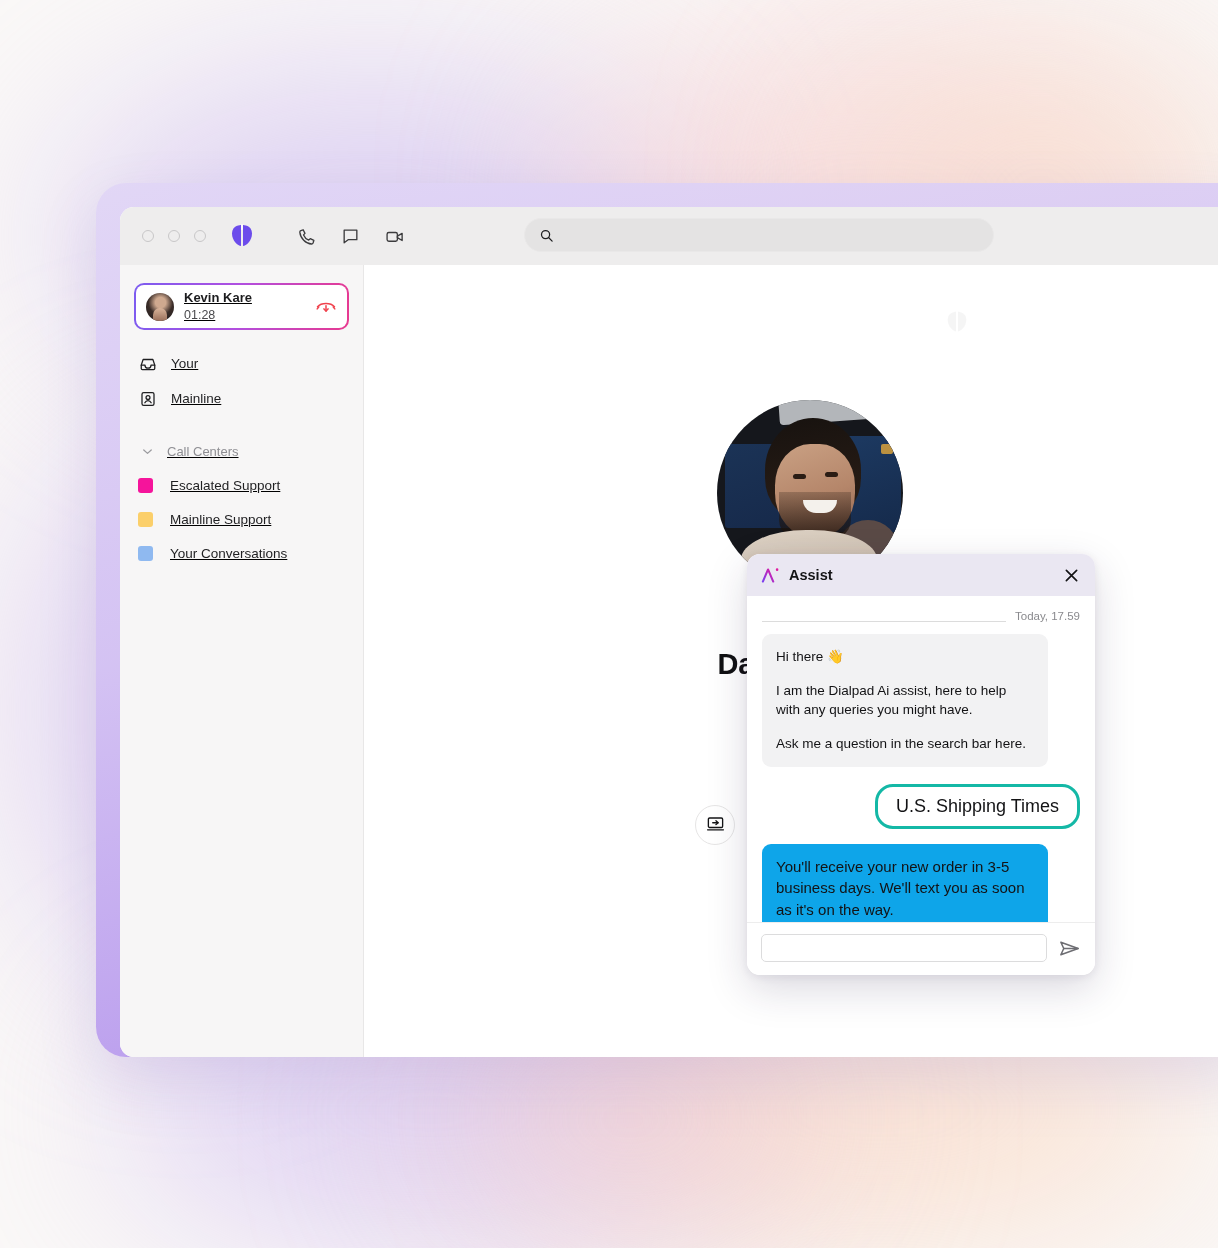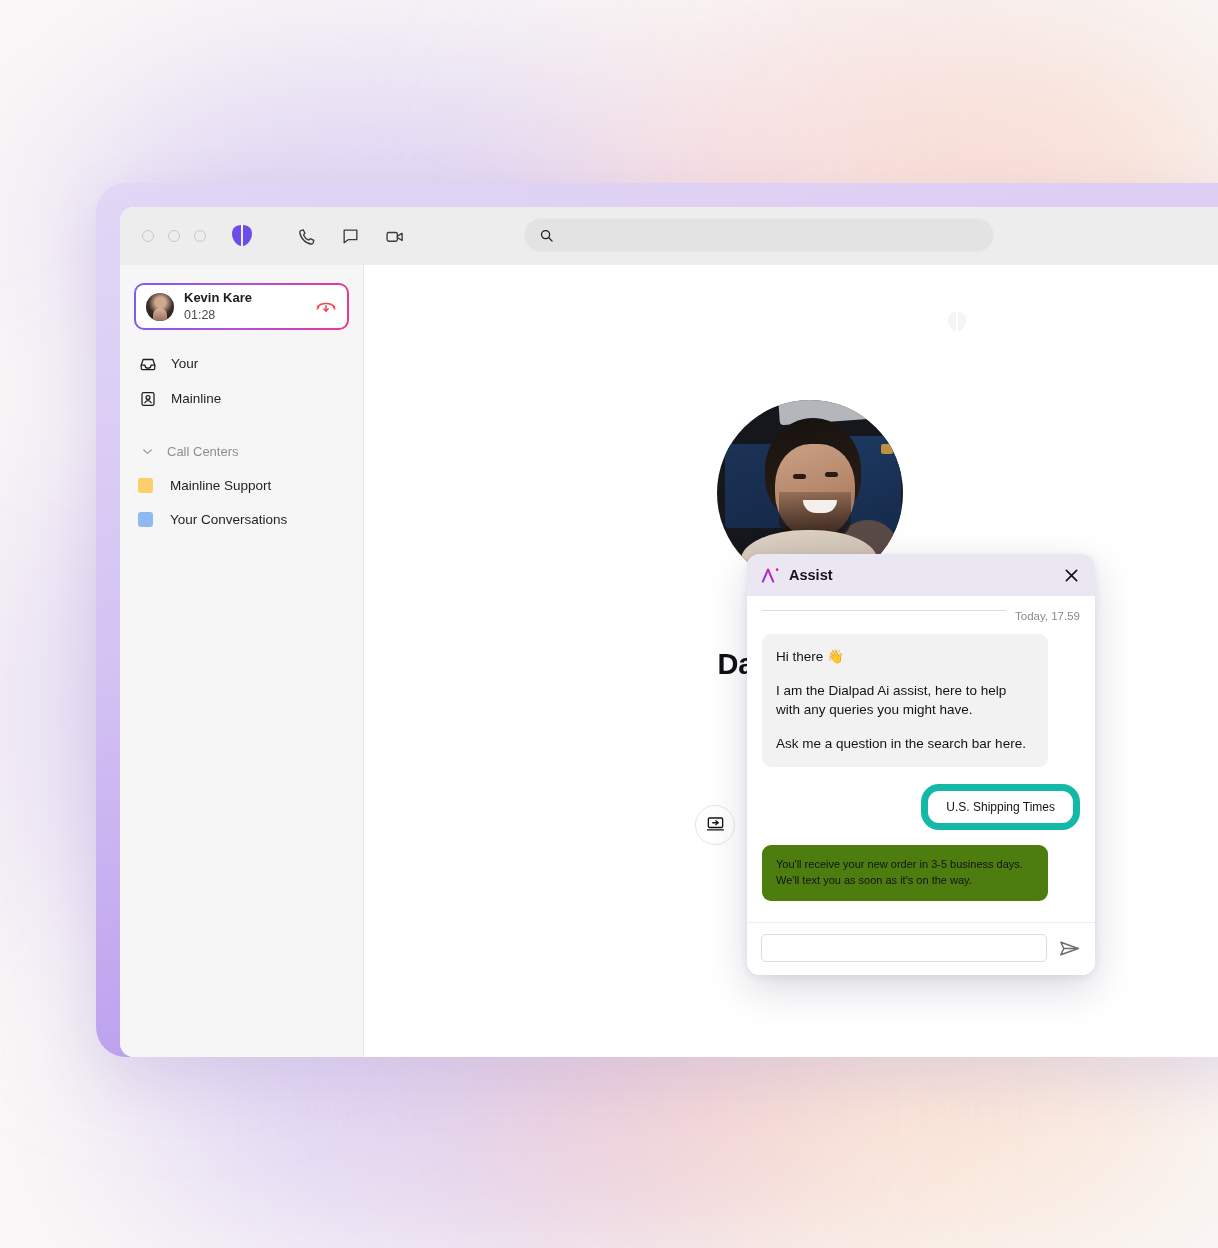--- a/index.html
+++ b/index.html
@@ -95,20 +95,21 @@
   
   .body-split { display: flex; height: calc(100% - 58px); }
 
   
   .sidebar {
     width: 244px;
     background: #f7f6f6;
     border-right: 1px solid #e8e7e7;
     padding: 18px 0 16px 0;
     flex: 0 0 244px;
+    text-decoration: underline;
   }
 
   .call-card {
     margin: 0 14px 16px 14px;
     height: 47px;
     border-radius: 10px;
     padding: 2px;
     background: linear-gradient(100deg, #7c5cf0 0%, #b14fe0 48%, #e8398f 100%);
   }
   .call-card-inner {
@@ -258,42 +259,42 @@
   }
   .assist-head {
     height: 42px; background: #eae7f2;
     display: flex; align-items: center;
     padding: 0 14px;
   }
   .assist-title { font-size: 14.5px; font-weight: 700; color: #141416; margin-left: 7px; }
   .assist-close { margin-left: auto; cursor: pointer; line-height: 0; }
 
   .assist-body { flex: 1; padding: 14px 15px 0 15px; overflow: hidden; }
-  .ts-row { display: flex; align-items: flex-start; gap: 9px; margin-bottom: 12px; }
+  .ts-row { display: flex; align-items: flex-end; gap: 9px; margin-bottom: 12px; }
   .ts-line { flex: 1; height: 1px; background: #dcdcdc; }
   .ts-label { font-size: 11.5px; color: #8a8a8e; white-space: nowrap; }
 
   .bubble-in {
     background: #f2f2f3; border-radius: 9px;
     padding: 13px 14px; max-width: 286px;
     font-size: 13.5px; color: #131315; line-height: 1.42;
   }
   .bubble-in p + p { margin-top: 15px; }
 
   .bubble-out-row { display: flex; justify-content: flex-end; margin: 17px 0 0 0; }
   .bubble-out {
-    background: #fff; border: 7px solid #14b8a6;
+    background: #fff; border: 3px solid #14b8a6;
     border-radius: 18px; padding: 9px 18px;
-    font-size: 12px; color: #131315;
+    font-size: 18px; color: #131315;
   }
   .bubble-in2 {
     margin-top: 15px;
-    background: #4d7c0f; border-radius: 9px;
+    background: #0ea5e9; border-radius: 9px;
     padding: 12px 14px; max-width: 286px;
-    font-size: 11px; color: #131315; line-height: 1.45;
+    font-size: 15px; color: #131315; line-height: 1.45;
   }
 
   .assist-foot {
     border-top: 1px solid #ededed;
     padding: 11px 14px 13px 14px;
     display: flex; align-items: center; gap: 11px;
     background: #fff;
   }
   .assist-input {
     flex: 1; height: 28px; border-radius: 5px;
@@ -399,20 +400,24 @@
       </div>
 
 
       <div class="nav-group">
         <span class="chev">
           <svg width="15" height="15" viewBox="0 0 24 24" fill="none" stroke="#9a9a9e" stroke-width="2" stroke-linecap="round" stroke-linejoin="round">
             <path d="M6 9.5 12 15l6-5.5"></path>
           </svg>
         </span>
         <span class="nav-group-label">Call Centers</span>
+      </div>
+      <div class="swatch-item">
+        <span class="swatch" id="sw0" style="background: rgb(245, 20, 155);"></span>
+        <span class="swatch-label">Escalated Support</span>
       </div>
       <div class="swatch-item">
         <span class="swatch" id="sw1" style="background: rgb(251, 207, 106);"></span>
         <span class="swatch-label">Mainline Support</span>
       </div>
 
       <div class="swatch-item">
         <span class="swatch" id="sw2" style="background: rgb(143, 185, 240);"></span>
         <span class="swatch-label">Your Conversations</span>
       </div>

